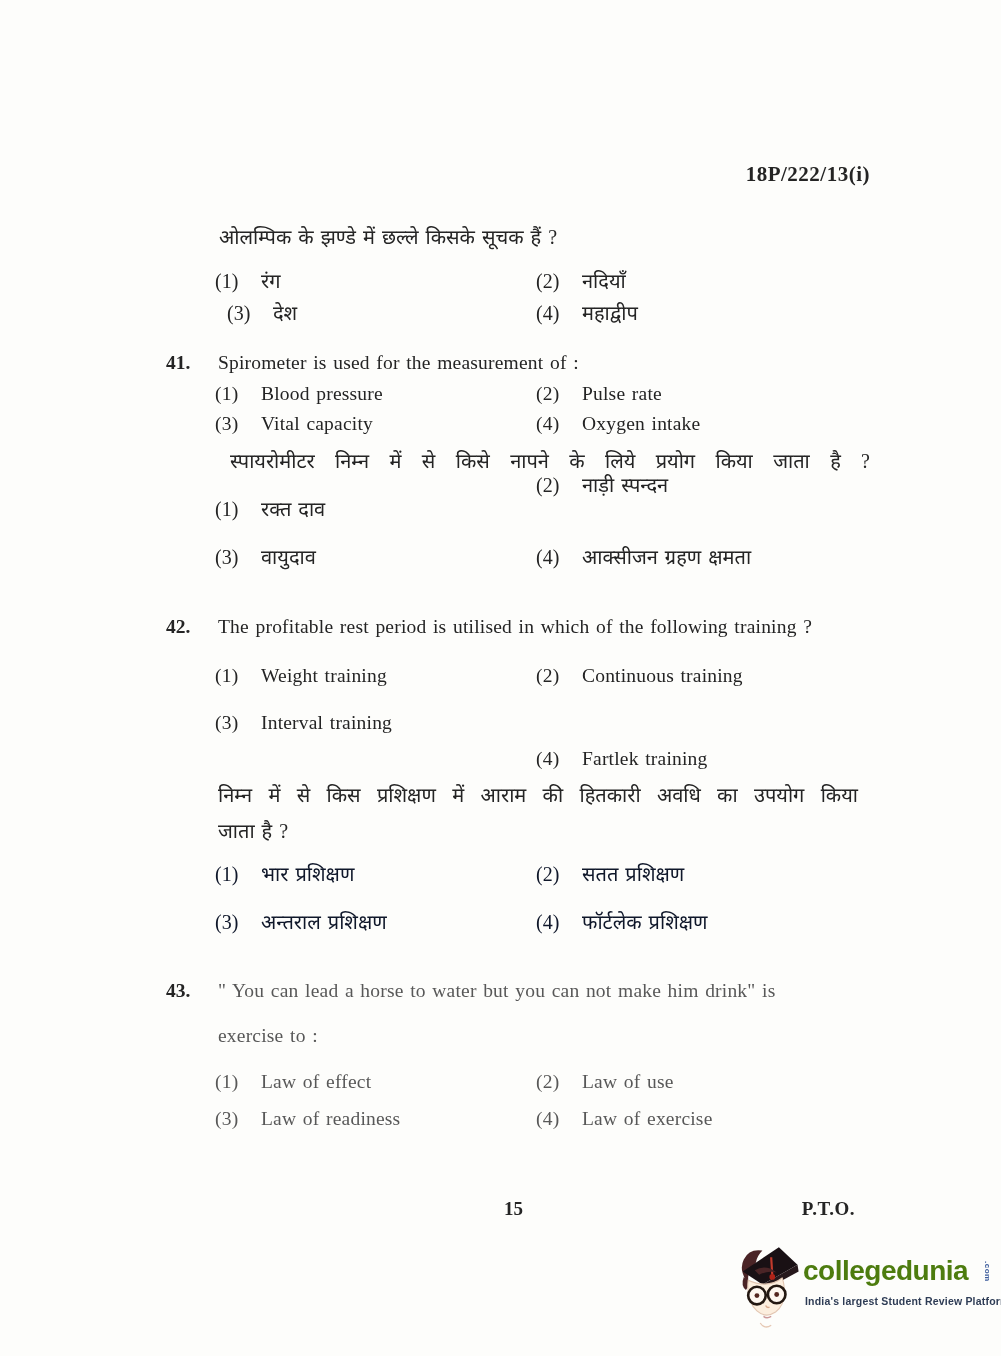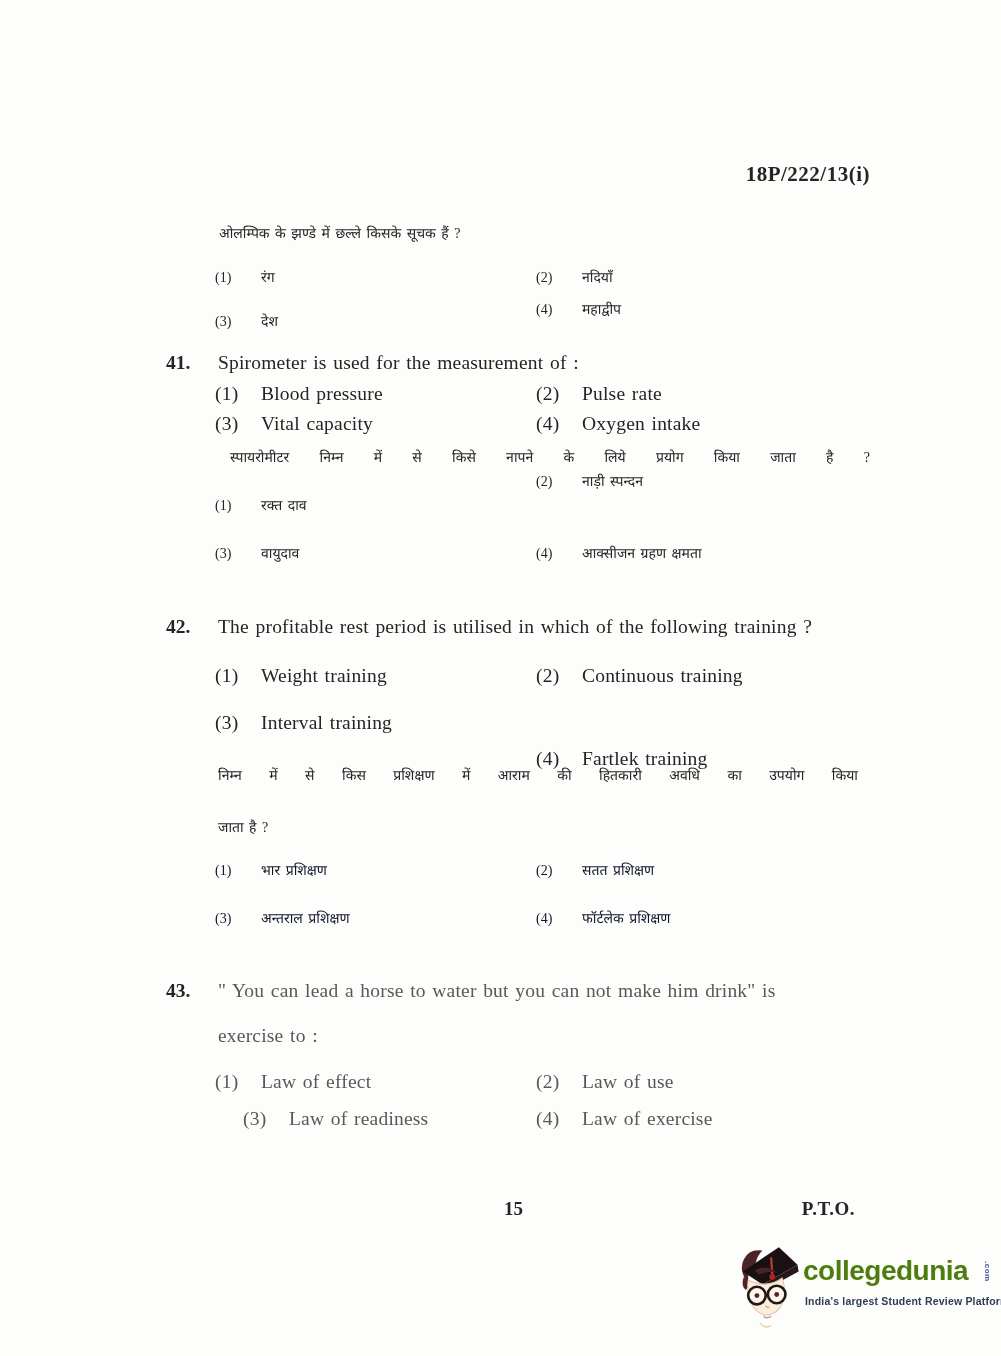--- a/index.html
+++ b/index.html
@@ -3,21 +3,21 @@
 <meta charset="utf-8">
 <style>
   html,body{margin:0;padding:0;background:#ffffff;}
   .page{
     position:relative;width:1001px;height:1356px;background:#fdfdfb;
     font-family:"Liberation Serif",serif;color:#242424;overflow:hidden;
   }
   .abs{position:absolute;white-space:nowrap;}
   .code{font-weight:700;font-size:21px;letter-spacing:.5px;}
   .en{font-size:19.5px;letter-spacing:.2px;word-spacing:1.5px;}
-  .hi{font-size:14px;word-spacing:2px;}
+  .hi{font-size:20px;word-spacing:2px;}
   .qnum{font-weight:700;font-size:19.5px;}
   .opt .num{display:inline-block;min-width:46px;}
   .c1{left:215px;}
   .c2{left:536px;}
   .jline{width:640px;white-space:normal;text-align:justify;text-align-last:justify;}
   .faded{color:#585858;}
   .soft{color:#0f172a;}
   .footer-num{font-weight:700;font-size:19px;}
   .pto{font-weight:700;font-size:19px;letter-spacing:.5px;margin-left:39px;}
   .logo{position:absolute;left:735px;top:1243px;width:260px;height:95px;}
@@ -46,21 +46,21 @@
   <div class="abs code" style="top:162px;right:131px;">18P/222/13(i)</div>
 
   <div class="abs hi" style="top:223px;left:219px;">ओलम्पिक के झण्डे में छल्ले किसके सूचक हैं ?</div>
 
   <div class="abs hi opt c1" style="top:267px;">
     <span class="num">(1)</span><span>रंग</span>
   </div>
   <div class="abs hi opt c2" style="top:267px;">
     <span class="num">(2)</span><span>नदियाँ</span>
   </div>
-  <div class="abs hi opt c1" style="top:311px;">
+  <div class="abs hi opt c1" style="top:299px;margin-left:12px;">
     <span class="num">(3)</span><span>देश</span>
   </div>
   <div class="abs hi opt c2" style="top:299px;">
     <span class="num">(4)</span><span>महाद्वीप</span>
   </div>
 
   <div class="abs qnum" style="top:352px;left:166px;">41.</div>
   <div class="abs en" style="top:352px;left:218px;">Spirometer is used for the measurement of :</div>
 
   <div class="abs en opt c1" style="top:383px;">
@@ -100,21 +100,21 @@
   <div class="abs en opt c2" style="top:665px;">
     <span class="num">(2)</span><span>Continuous training</span>
   </div>
   <div class="abs en opt c1" style="top:712px;">
     <span class="num">(3)</span><span>Interval training</span>
   </div>
   <div class="abs en opt c2" style="top:748px;">
     <span class="num">(4)</span><span>Fartlek training</span>
   </div>
 
-  <div class="abs hi jline" style="top:765px;left:218px;">निम्न में से किस प्रशिक्षण में आराम की हितकारी अवधि का उपयोग किया</div>
+  <div class="abs hi jline" style="top:781px;left:218px;">निम्न में से किस प्रशिक्षण में आराम की हितकारी अवधि का उपयोग किया</div>
   <div class="abs hi" style="top:817px;left:218px;">जाता है ?</div>
 
   <div class="abs hi soft opt c1" style="top:860px;">
     <span class="num">(1)</span><span>भार प्रशिक्षण</span>
   </div>
   <div class="abs hi soft opt c2" style="top:860px;">
     <span class="num">(2)</span><span>सतत प्रशिक्षण</span>
   </div>
   <div class="abs hi soft opt c1" style="top:908px;">
     <span class="num">(3)</span><span>अन्तराल प्रशिक्षण</span>
@@ -126,21 +126,21 @@
   <div class="abs qnum" style="top:980px;left:166px;">43.</div>
   <div class="abs en faded" style="top:980px;left:218px;">" You can lead a horse to water but you can not make him drink" is</div>
   <div class="abs en faded" style="top:1025px;left:218px;">exercise to :</div>
 
   <div class="abs en faded opt c1" style="top:1071px;">
     <span class="num">(1)</span><span>Law of effect</span>
   </div>
   <div class="abs en faded opt c2" style="top:1071px;">
     <span class="num">(2)</span><span>Law of use</span>
   </div>
-  <div class="abs en faded opt c1" style="top:1108px;margin-left:28px;">
+  <div class="abs en faded opt c1" style="top:1108px;">
     <span class="num">(3)</span><span>Law of readiness</span>
   </div>
   <div class="abs en faded opt c2" style="top:1108px;">
     <span class="num">(4)</span><span>Law of exercise</span>
   </div>
 
   <div class="abs footer-num" style="top:1198px;left:504px;">15</div>
   <div class="abs pto" style="top:1198px;right:146px;">P.T.O.</div>
 
   <div class="logo">

